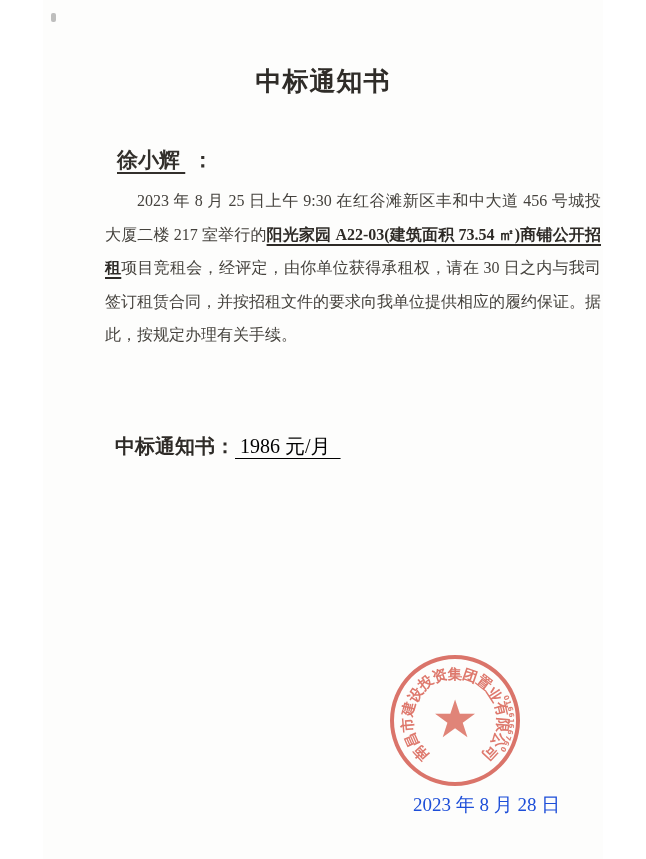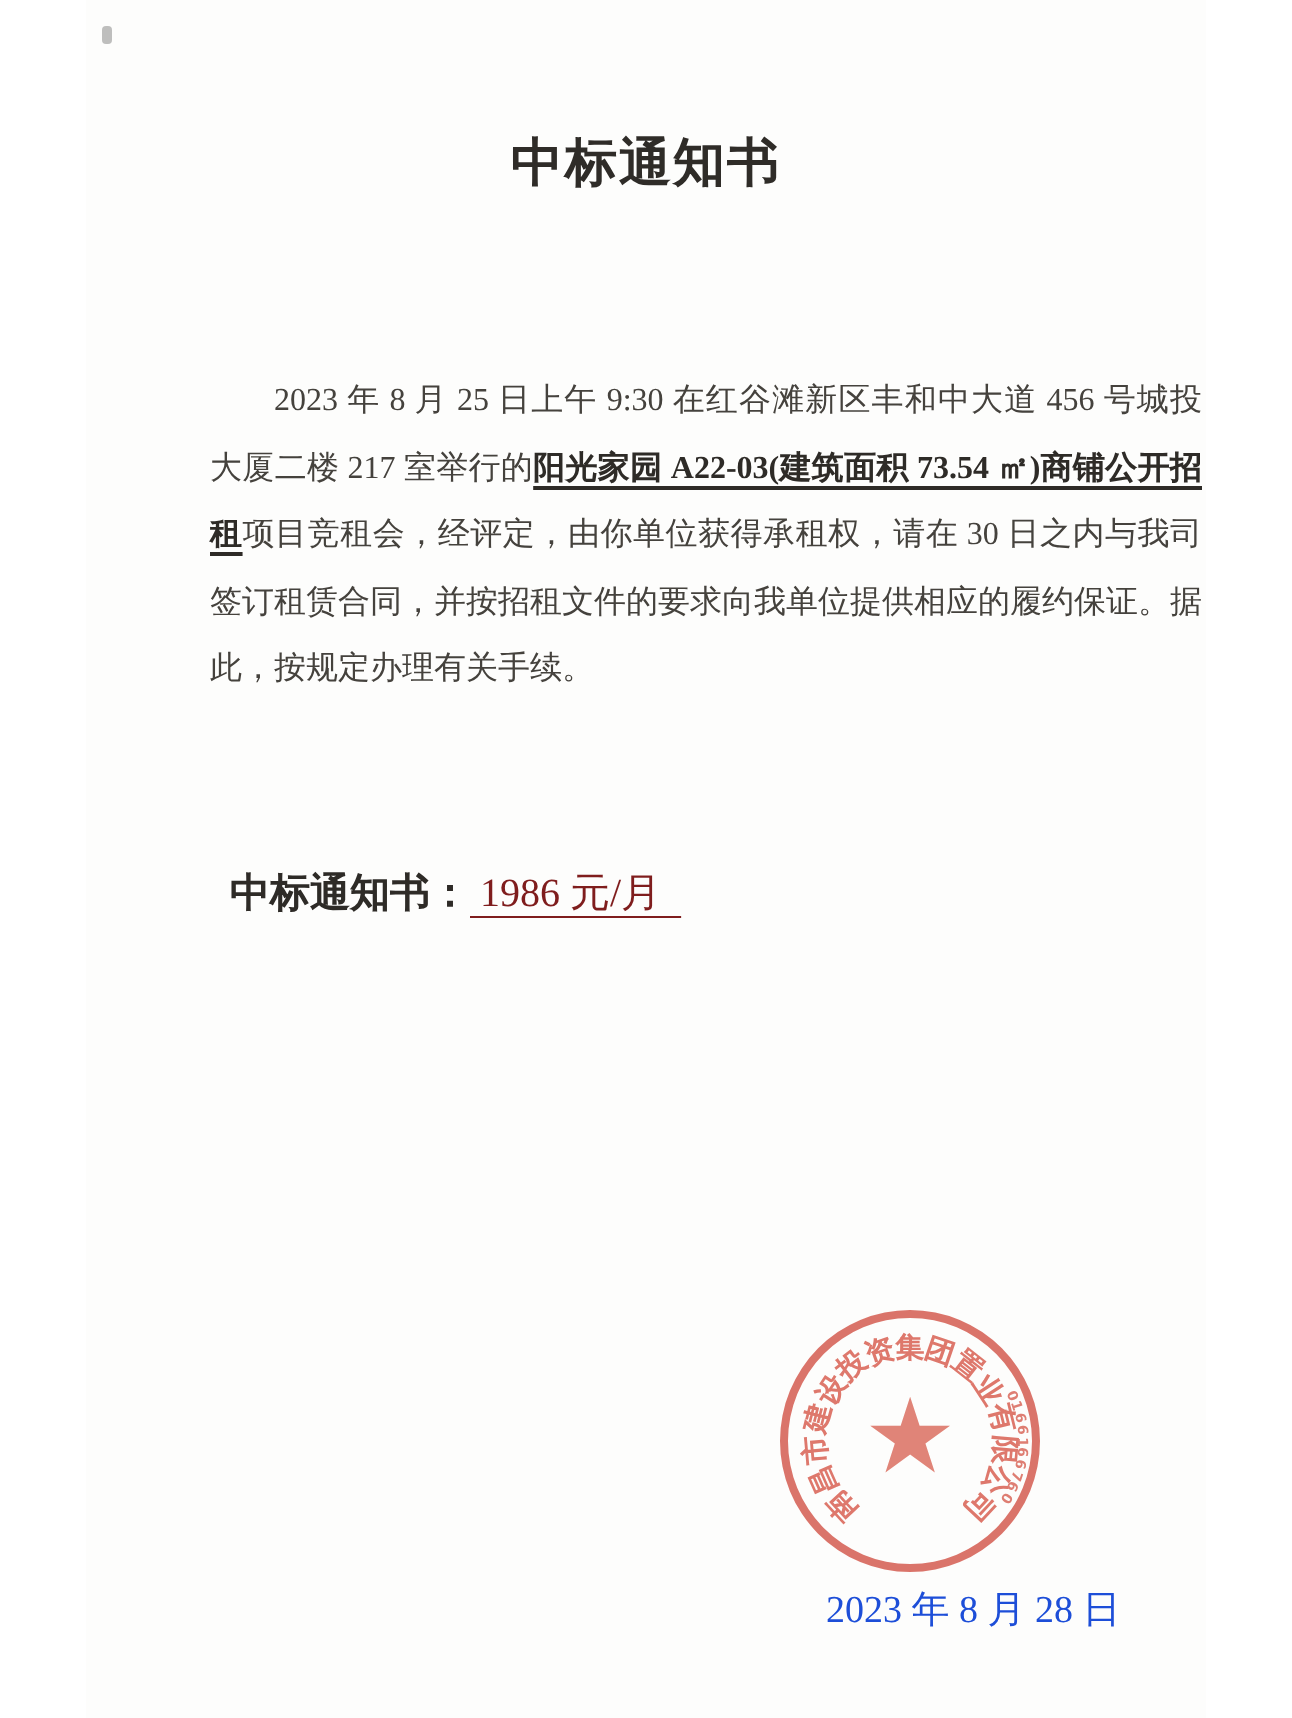--- a/index.html
+++ b/index.html
@@ -61,21 +61,21 @@
     text-decoration-thickness: 1.6px;
     text-underline-offset: 4px;
   }
   .result-line {
     position: absolute;
     left: 72px; top: 433px;
     font-size: 20px;
   }
   .result-line .label { font-weight: bold; color: #2e2b27; }
   .result-line .value {
-    color: #7f1d1d;
+    color: #000000;
     text-decoration: underline;
     text-decoration-thickness: 1.4px;
     text-underline-offset: 5px;
   }
   .notice-block {
     position: absolute;
     left: 62px; top: 500px;
     width: 496px;
     font-size: 20px;
     line-height: 34px;
@@ -152,20 +152,23 @@
 </style>
 </head>
 <body>
 
 <div class="page">
 
   <div class="scan-artifact"></div>
 
   <div class="doc-title">中标通知书</div>
 
+  <div class="salutation">
+    <span class="name">徐小辉&nbsp;</span><span class="colon">：</span>
+  </div>
 
   <div class="body-para">
     <span>2023 年 8 月 25 日上午 9:30 在红谷滩新区丰和中大道 456 号城投大厦二楼 217 室举行的</span><span class="hl">阳光家园 A22-03(建筑面积 73.54 ㎡)商铺公开招租</span><span>项目竞租会，经评定，由你单位获得承租权，请在 30 日之内与我司签订租赁合同，并按招租文件的要求向我单位提供相应的履约保证。据此，按规定办理有关手续。</span>
   </div>
 
   <div class="result-line">
     <span class="label">中标通知书：</span><span class="value">&nbsp;1986 元/月&nbsp;&nbsp;</span>
   </div>
 
 

